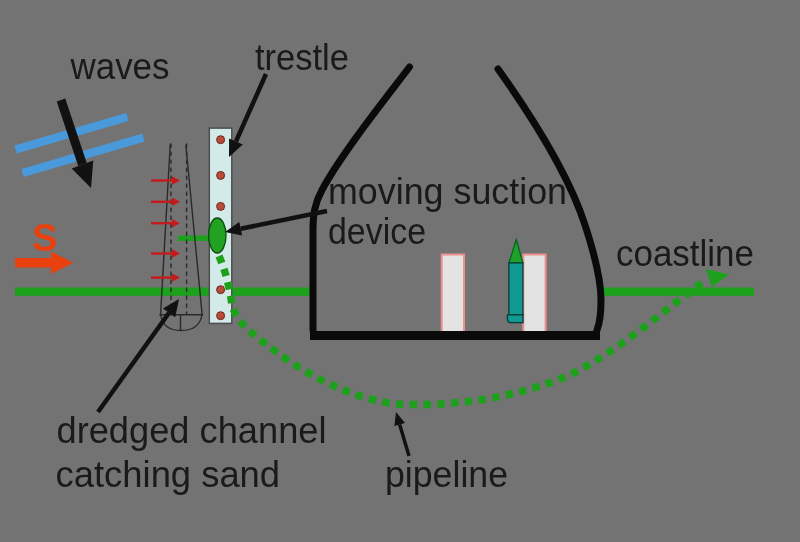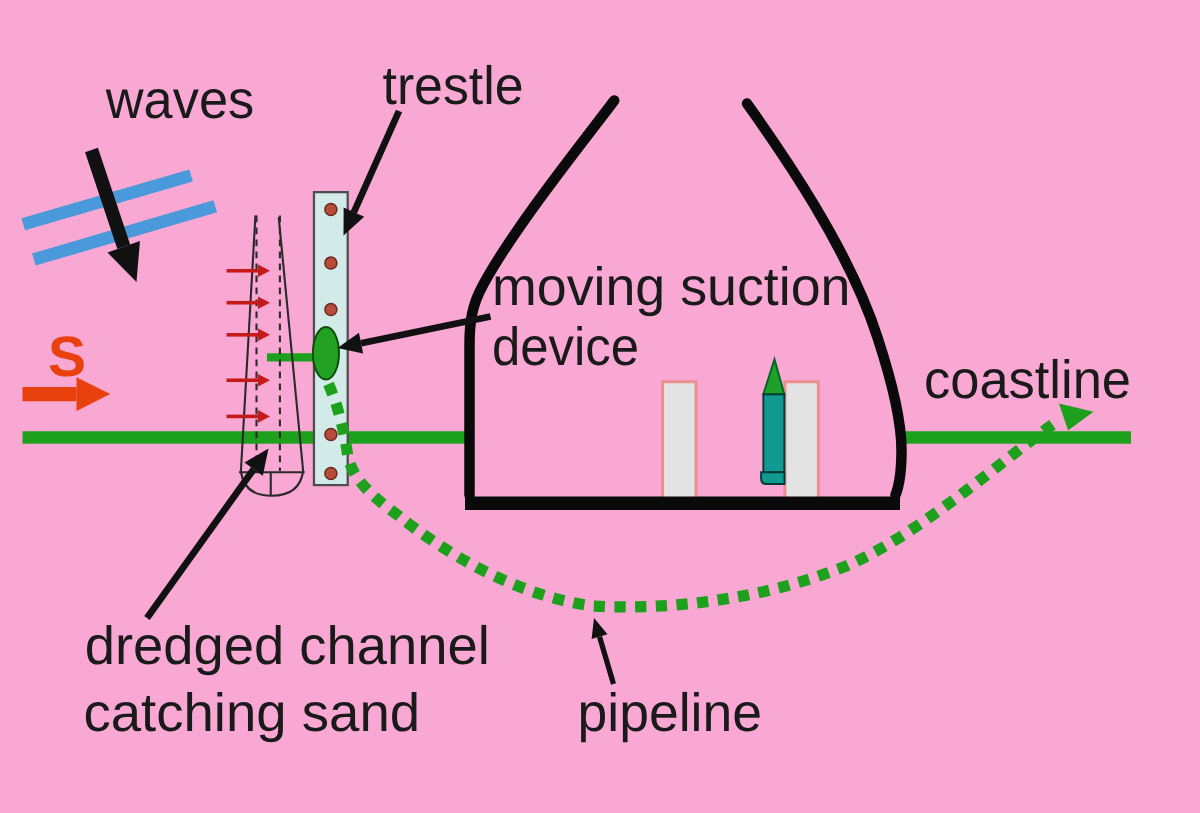--- a/index.html
+++ b/index.html
@@ -1,16 +1,16 @@
 <!DOCTYPE html>
 <html><head>
 <meta charset="utf-8">
 <style>
 html,body{margin:0;padding:0;background:#ffffff;}
-#page{position:relative;width:800px;height:542px;overflow:hidden;background:#f9a8d4;
+#page{position:relative;width:800px;height:542px;overflow:hidden;background:#737373;
 font-family:"Liberation Sans",sans-serif;}
 </style>
 </head>
 <body>
 <div id="page">
 <svg width="800" height="542" viewBox="0 0 800 542" style="position:absolute;left:0;top:0">
 
   <line x1="15.5" y1="149.5" x2="127.4" y2="117" stroke="#4a99db" stroke-width="8.5"></line>
   <line x1="22.5" y1="173" x2="143.5" y2="137.5" stroke="#4a99db" stroke-width="8.5"></line>
 

